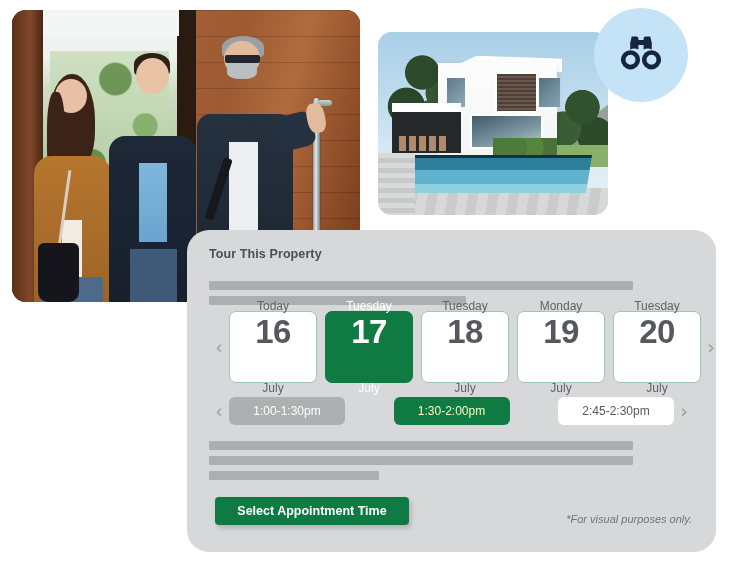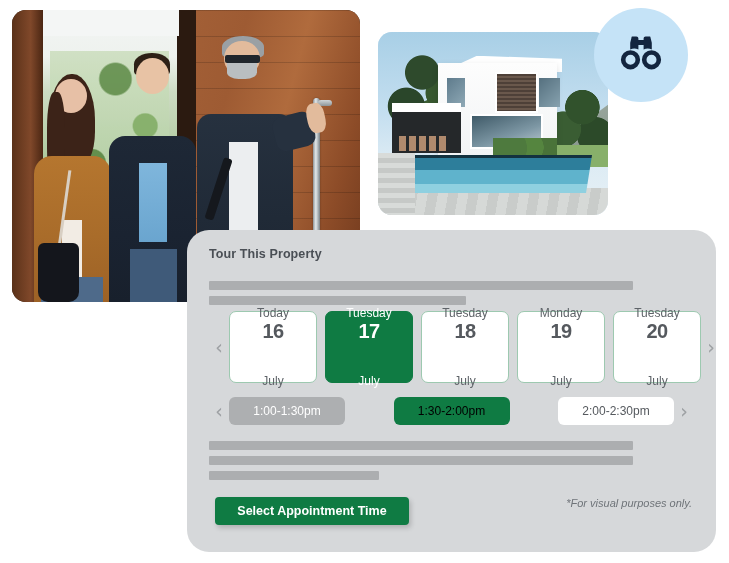--- a/index.html
+++ b/index.html
@@ -381,21 +381,21 @@
     align-items: center;
     justify-content: center;
     padding-top: 2px;
   }
   .date-card .dow {
     font-size: 12px;
     color: #5e6368;
     line-height: 1.15;
   }
   .date-card .dnum {
-    font-size: 20px;
+    font-size: 33px;
     font-weight: bold;
     color: #55595e;
     line-height: 1.08;
     letter-spacing: -0.5px;
     text-align: right;
   }
   .date-card .mon {
     font-size: 12px;
     color: #5e6368;
     line-height: 1.15;
@@ -424,31 +424,31 @@
     width: 116px;
     height: 28px;
     border-radius: 6px;
     display: flex;
     align-items: center;
     justify-content: center;
     font-size: 12px;
     box-sizing: border-box;
   }
   .time-chip.disabled { background: #adafb1; color: #ffffff; }
-  .time-chip.selected { background: #0f7b43; color: #000000; }
+  .time-chip.selected { background: #0f7b43; color: #fef9c3; }
   .time-chip.available { background: #ffffff; color: #55595e; }
 
   .foot-skeletons { margin-top: 16px; }
   .sk-c { width: 424px; }
   .sk-d { width: 424px; }
   .sk-e { width: 170px; }
 
   .footer-row {
     display: flex;
-    align-items: flex-start;
+    align-items: flex-end;
     justify-content: space-between;
     margin-top: 17px;
     padding-left: 6px;
   }
   .cta-button {
     width: 194px;
     height: 28px;
     background: #0f7b43;
     color: #ffffff;
     font-size: 12.5px;
@@ -594,21 +594,21 @@
 
     </div>
     <div class="nav-chevron">›</div>
   </div>
 
   <div class="time-row">
     <div class="nav-chevron">‹</div>
     <div class="time-chips">
       <div class="time-chip disabled">1:00-1:30pm</div>
       <div class="time-chip selected">1:30-2:00pm</div>
-      <div class="time-chip available">2:00-2:30pm</div>
+      <div class="time-chip available">2:45-2:30pm</div>
     </div>
     <div class="nav-chevron">›</div>
   </div>
 
   <div class="foot-skeletons">
     <div class="skeleton sk-c"></div>
     <div class="skeleton sk-d"></div>
     <div class="skeleton sk-e"></div>
   </div>
 

